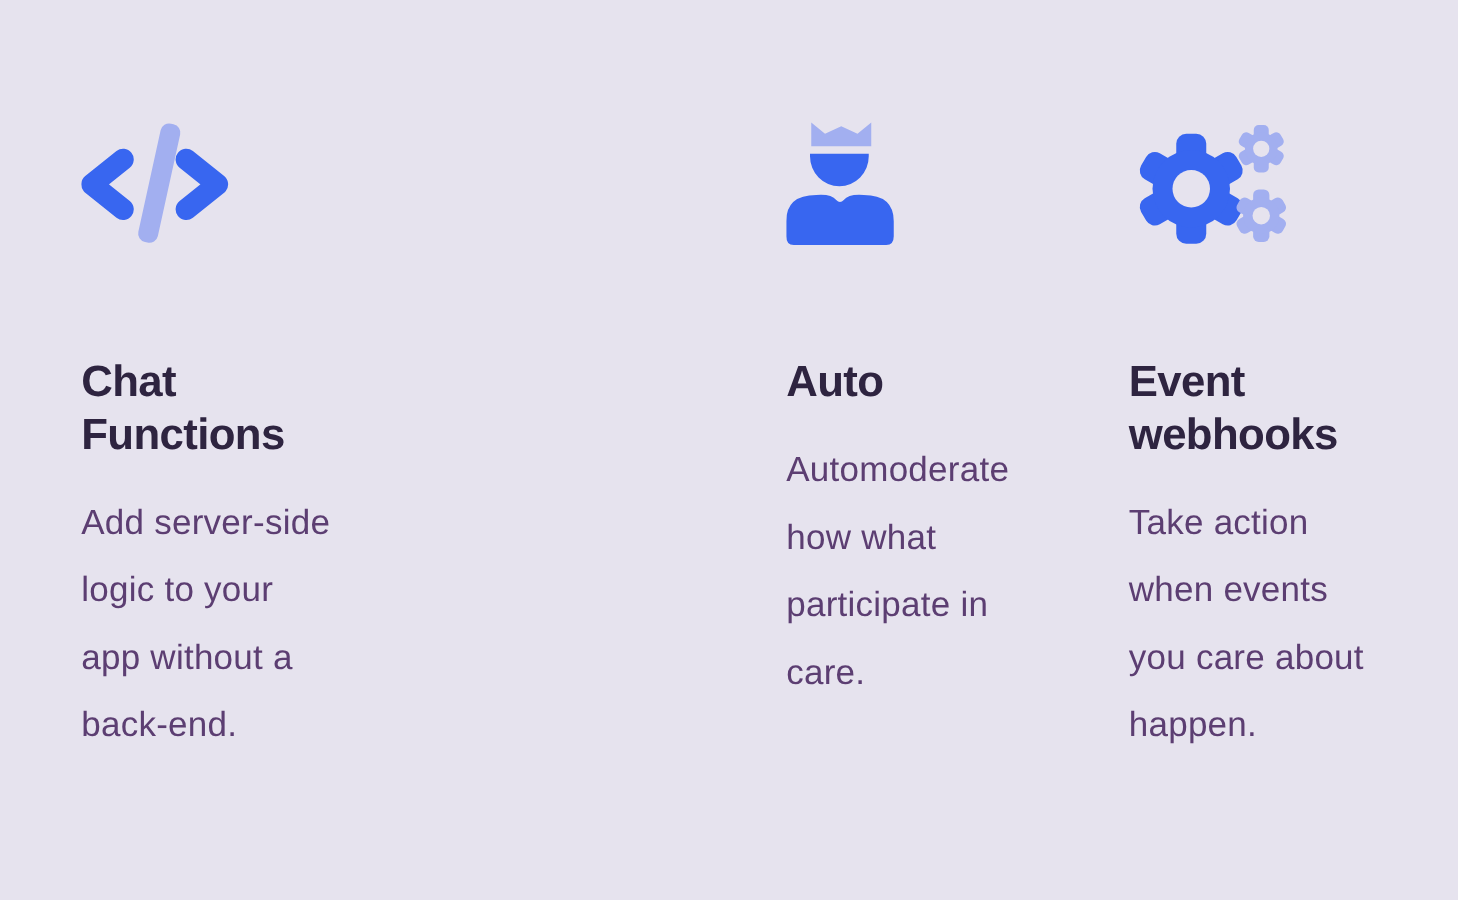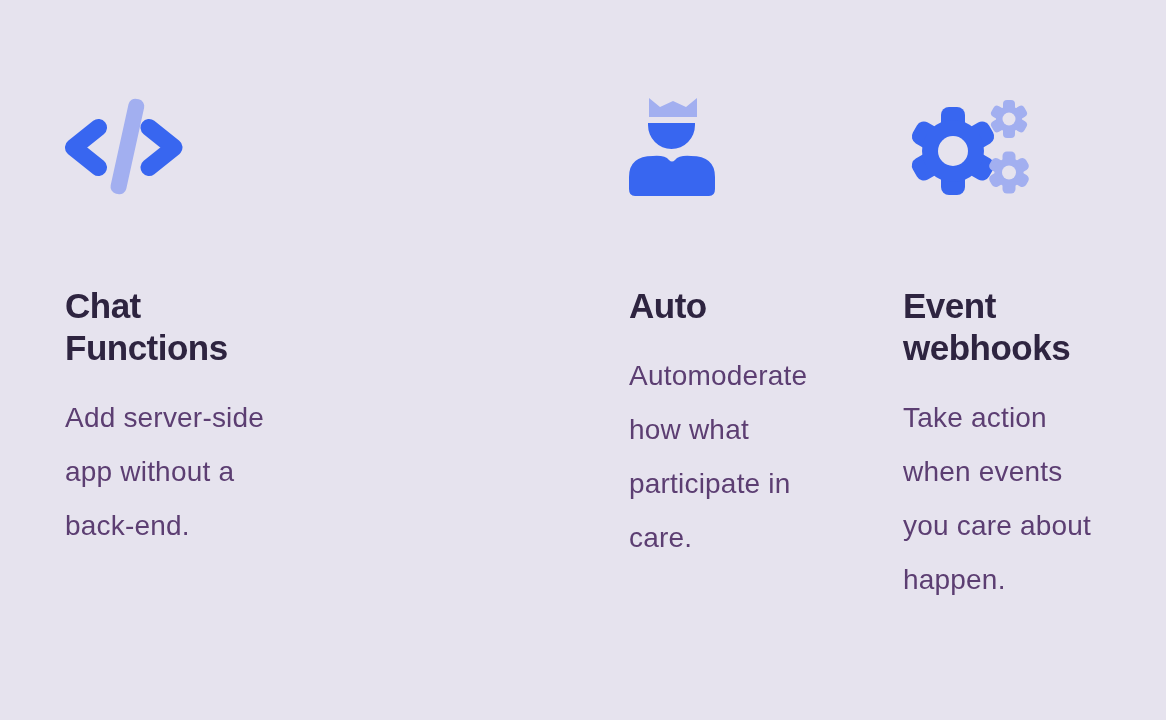--- a/index.html
+++ b/index.html
@@ -65,20 +65,21 @@
         <path class="stroke-strong" d="M33.5,30.5 L8.5,50.5 L33.5,70.5" fill="none" stroke-width="17" stroke-linecap="round" stroke-linejoin="round"></path>
         <path class="stroke-strong" d="M84,30.5 L109,50.5 L84,70.5" fill="none" stroke-width="17" stroke-linecap="round" stroke-linejoin="round"></path>
       </svg>
     </div>
     <h2 class="feature-title">
       <span>Chat</span>
       <span>Functions</span>
     </h2>
     <p class="feature-desc">
       <span>Add server-side</span>
+      <span>logic to your</span>
       <span>app without a</span>
       <span>back-end.</span>
     </p>
   </section>
 
 
   <section class="col c2">
     <div class="icon-wrap">
       <svg width="88" height="100" viewBox="0 0 88 100" xmlns="http://www.w3.org/2000/svg">
         <polygon class="fill-soft" points="20,2 31,11 44,5 57,11 68,2 68,21 20,21"></polygon>

